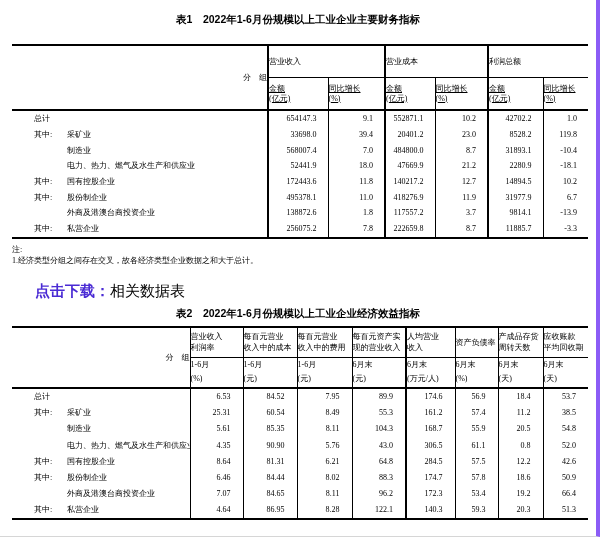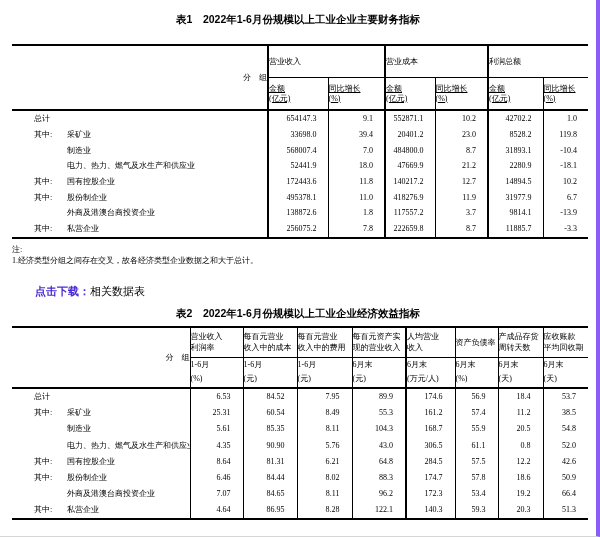--- a/index.html
+++ b/index.html
@@ -34,21 +34,21 @@
   .t2 .sub-row th { height:29px; border-bottom:2px solid #000; white-space:pre-line; line-height:14px; }
   .t2 tbody td { height:16.2px; }
 
   td.lbl { padding-left:22px; text-align:left; white-space:nowrap; overflow:hidden; }
   .prefix { display:inline-block; width:33px; white-space:pre; }
   .prefix:empty { width:0; }
   td.num { text-align:right; padding-right:11px; }
   .t2 td.num { padding-right:12px; }
 
   .notes { margin:5px 0 0 12px; font-size:8px; line-height:11.5px; }
-  .download { margin:18px 16px 0 35px; font-size:11px; line-height:12px; }
+  .download { margin:18px 16px 0 35px; font-size:15px; line-height:12px; }
   .download .dl-link {
     color:#4a2bd4; font-weight:bold; font-family:"Liberation Sans", sans-serif;
     cursor:pointer; text-decoration:none;
   }
   .download .dl-text { color:#000; }
 </style>
 </head>
 <body>
 
 <div class="page">

